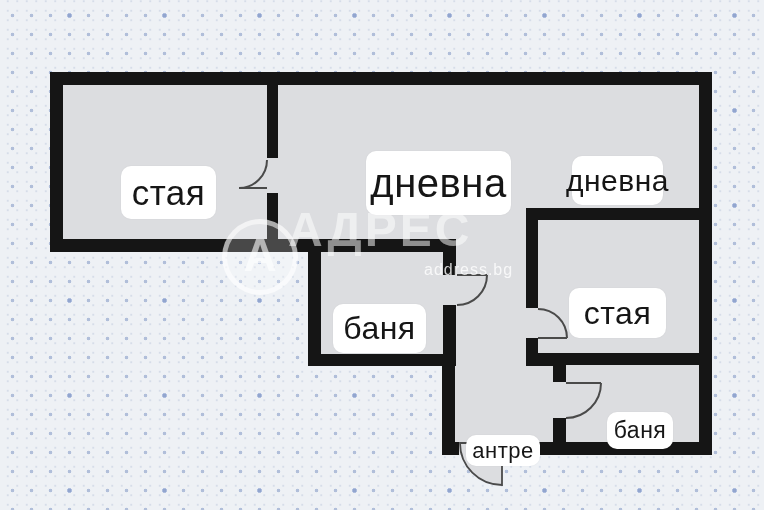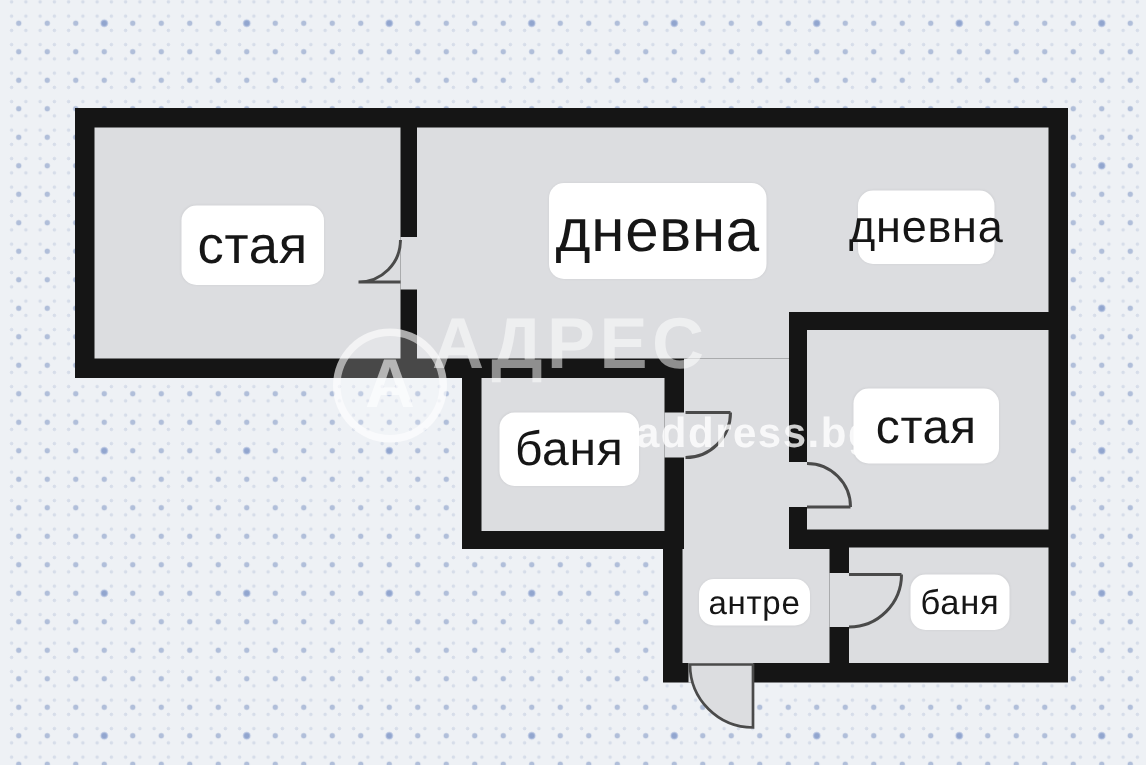--- a/index.html
+++ b/index.html
@@ -19,27 +19,28 @@
   .plan-svg{position:absolute;left:0;top:0;}
   .room-label{
     position:absolute;
     background:#ffffff;
     border-radius:10px;
     display:flex;align-items:center;justify-content:center;
     color:#161616;
     font-weight:500;
     letter-spacing:0.5px;
     box-shadow:0 0 2px rgba(0,0,0,0.06);
+    margin-top:29px;
   }
   .lbl-staya-left {left:121px;top:137px;width:95px;height:53px;font-size:35px;}
   .lbl-dnevna     {left:366px;top:122px;width:145px;height:64px;font-size:40px;}
   .lbl-kuhnya     {left:572px;top:127px;width:91px;height:49px;font-size:30px;}
   .lbl-banya-mid  {left:333px;top:275px;width:93px;height:49px;font-size:32px;}
   .lbl-staya-right{left:569px;top:259px;width:97px;height:50px;font-size:32px;}
-  .lbl-antre      {left:466px;top:386px;width:74px;height:31px;font-size:22px;}
+  .lbl-antre      {left:466px;top:406px;width:74px;height:31px;font-size:22px;}
   .lbl-banya-br   {left:607px;top:383px;width:66px;height:37px;font-size:23px;}
 
   .watermark{position:absolute;left:0;top:0;width:764px;height:510px;pointer-events:none;}
   .wm-logo{
     position:absolute;left:222px;top:219px;width:76px;height:76px;
     border:5px solid rgba(255,255,255,0.55);
     background:rgba(255,255,255,0.22);
     border-radius:50%;
     box-sizing:border-box;
     display:flex;align-items:center;justify-content:center;
@@ -50,22 +51,22 @@
     line-height:1;transform:translateY(-2px);
   }
   .wm-brand{
     position:absolute;left:288px;top:206px;
     font-size:48px;font-weight:bold;
     letter-spacing:3px;
     color:rgba(255,255,255,0.52);
     line-height:1.0;
   }
   .wm-site{
-    position:absolute;left:424px;top:273px;
-    font-size:28px;font-weight:bold;
+    position:absolute;left:424px;top:261px;
+    font-size:16px;font-weight:normal;
     letter-spacing:1px;
     color:rgba(255,255,255,0.80);
   }
 </style>
 </head>
 <body>
 
 <div class="stage">
 
   <svg class="plan-svg" width="764" height="510" viewBox="0 0 764 510">

